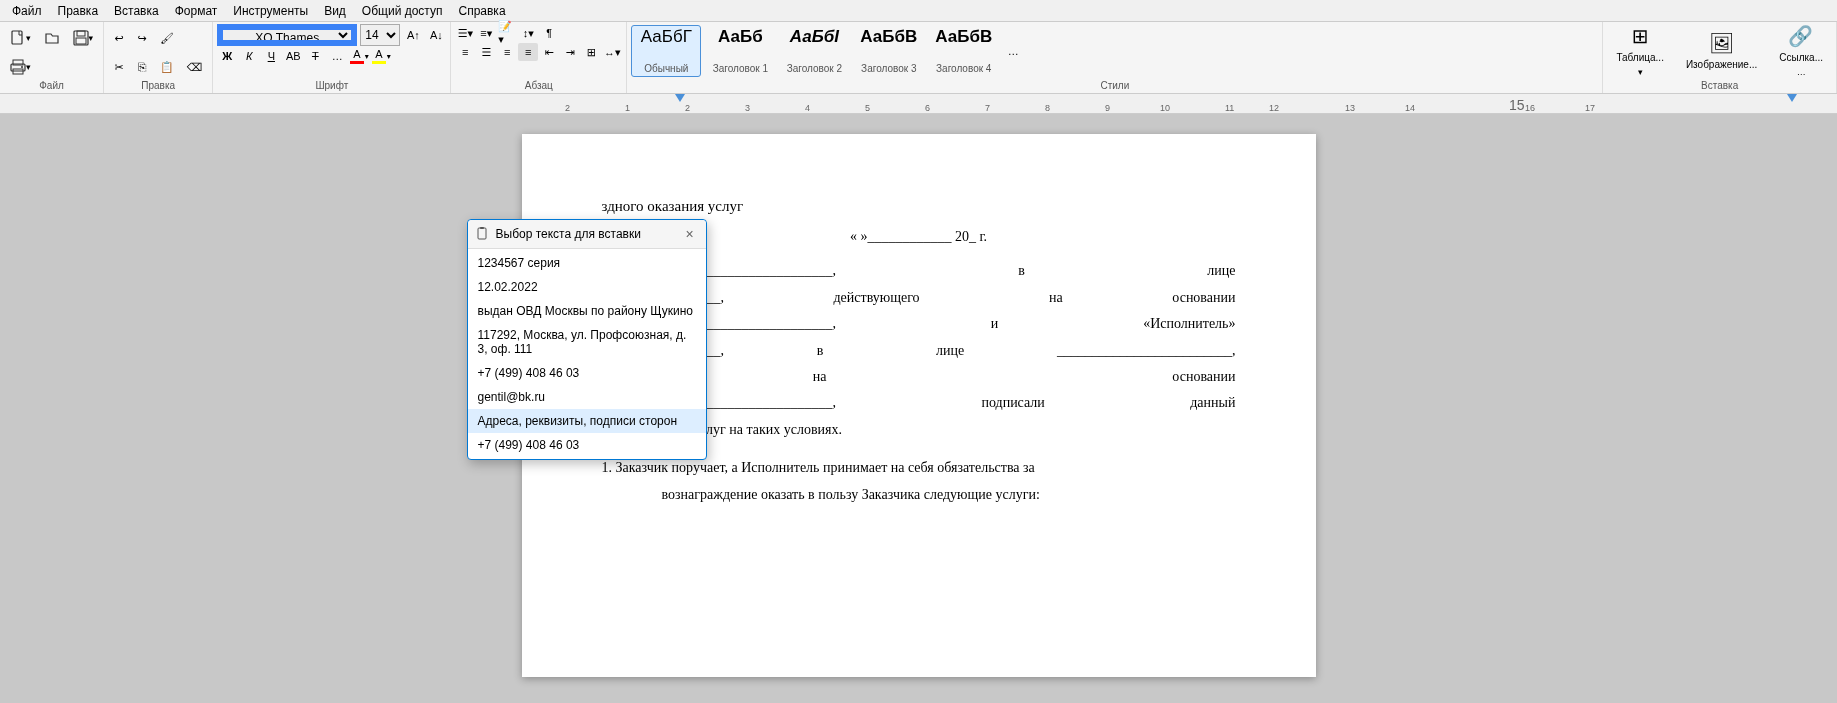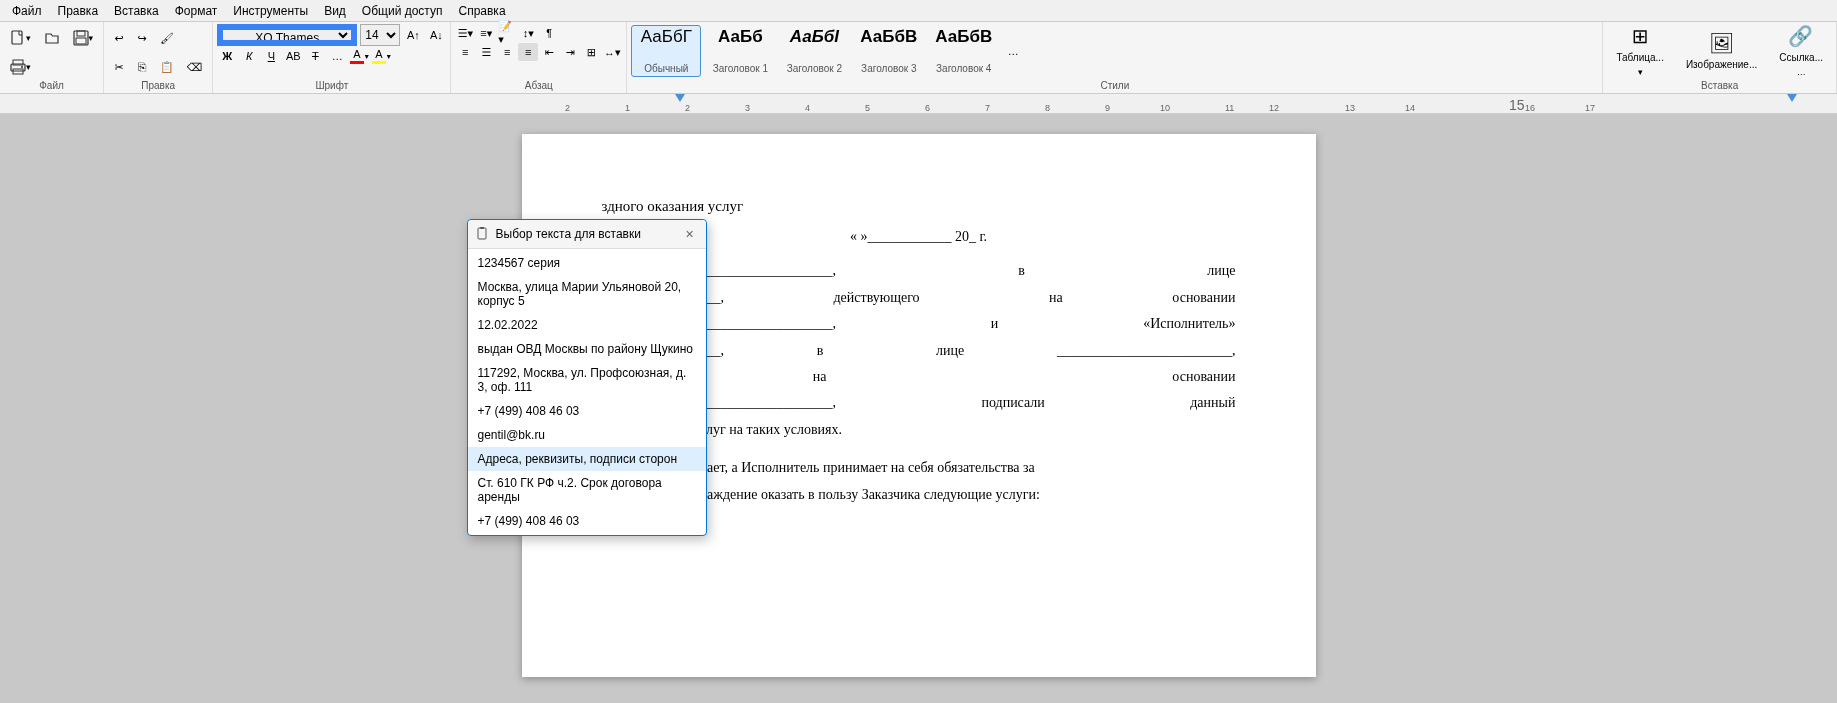--- a/index.html
+++ b/index.html
@@ -470,28 +470,26 @@
             <svg width="14" height="14" viewBox="0 0 14 14">
               <rect x="2" y="1" width="8" height="11" rx="1" fill="none" stroke="#555" stroke-width="1"></rect>
               <rect x="4" y="0" width="4" height="2" rx="1" fill="#555"></rect>
             </svg>
             <span>Выбор текста для вставки</span>
           </div>
           <span class="popup-close">×</span>
         </div>
         <div class="popup-list">
           <div class="popup-list-item">1234567 серия</div>
-          <div class="popup-list-item">Москва, улица Марии Ульяновой 20, корпус 5</div>
           <div class="popup-list-item">12.02.2022</div>
           <div class="popup-list-item">выдан ОВД Москвы по району Щукино</div>
           <div class="popup-list-item">117292, Москва, ул. Профсоюзная, д. 3, оф. 111</div>
           <div class="popup-list-item">+7 (499) 408 46 03</div>
           <div class="popup-list-item">gentil@bk.ru</div>
           <div class="popup-list-item highlighted">Адреса, реквизиты, подписи сторон</div>
-          <div class="popup-list-item">Ст. 610 ГК РФ ч.2. Срок договора аренды</div>
           <div class="popup-list-item">+7 (499) 408 46 03</div>
         </div>
       </div>
     </div>
 
     <div class="doc-text">
       <div style="text-align:left; margin-bottom:8px; font-size:15px;">
         <span>здного оказания услуг</span>
       </div>
       <div style="text-align:center; margin-bottom:12px;">

